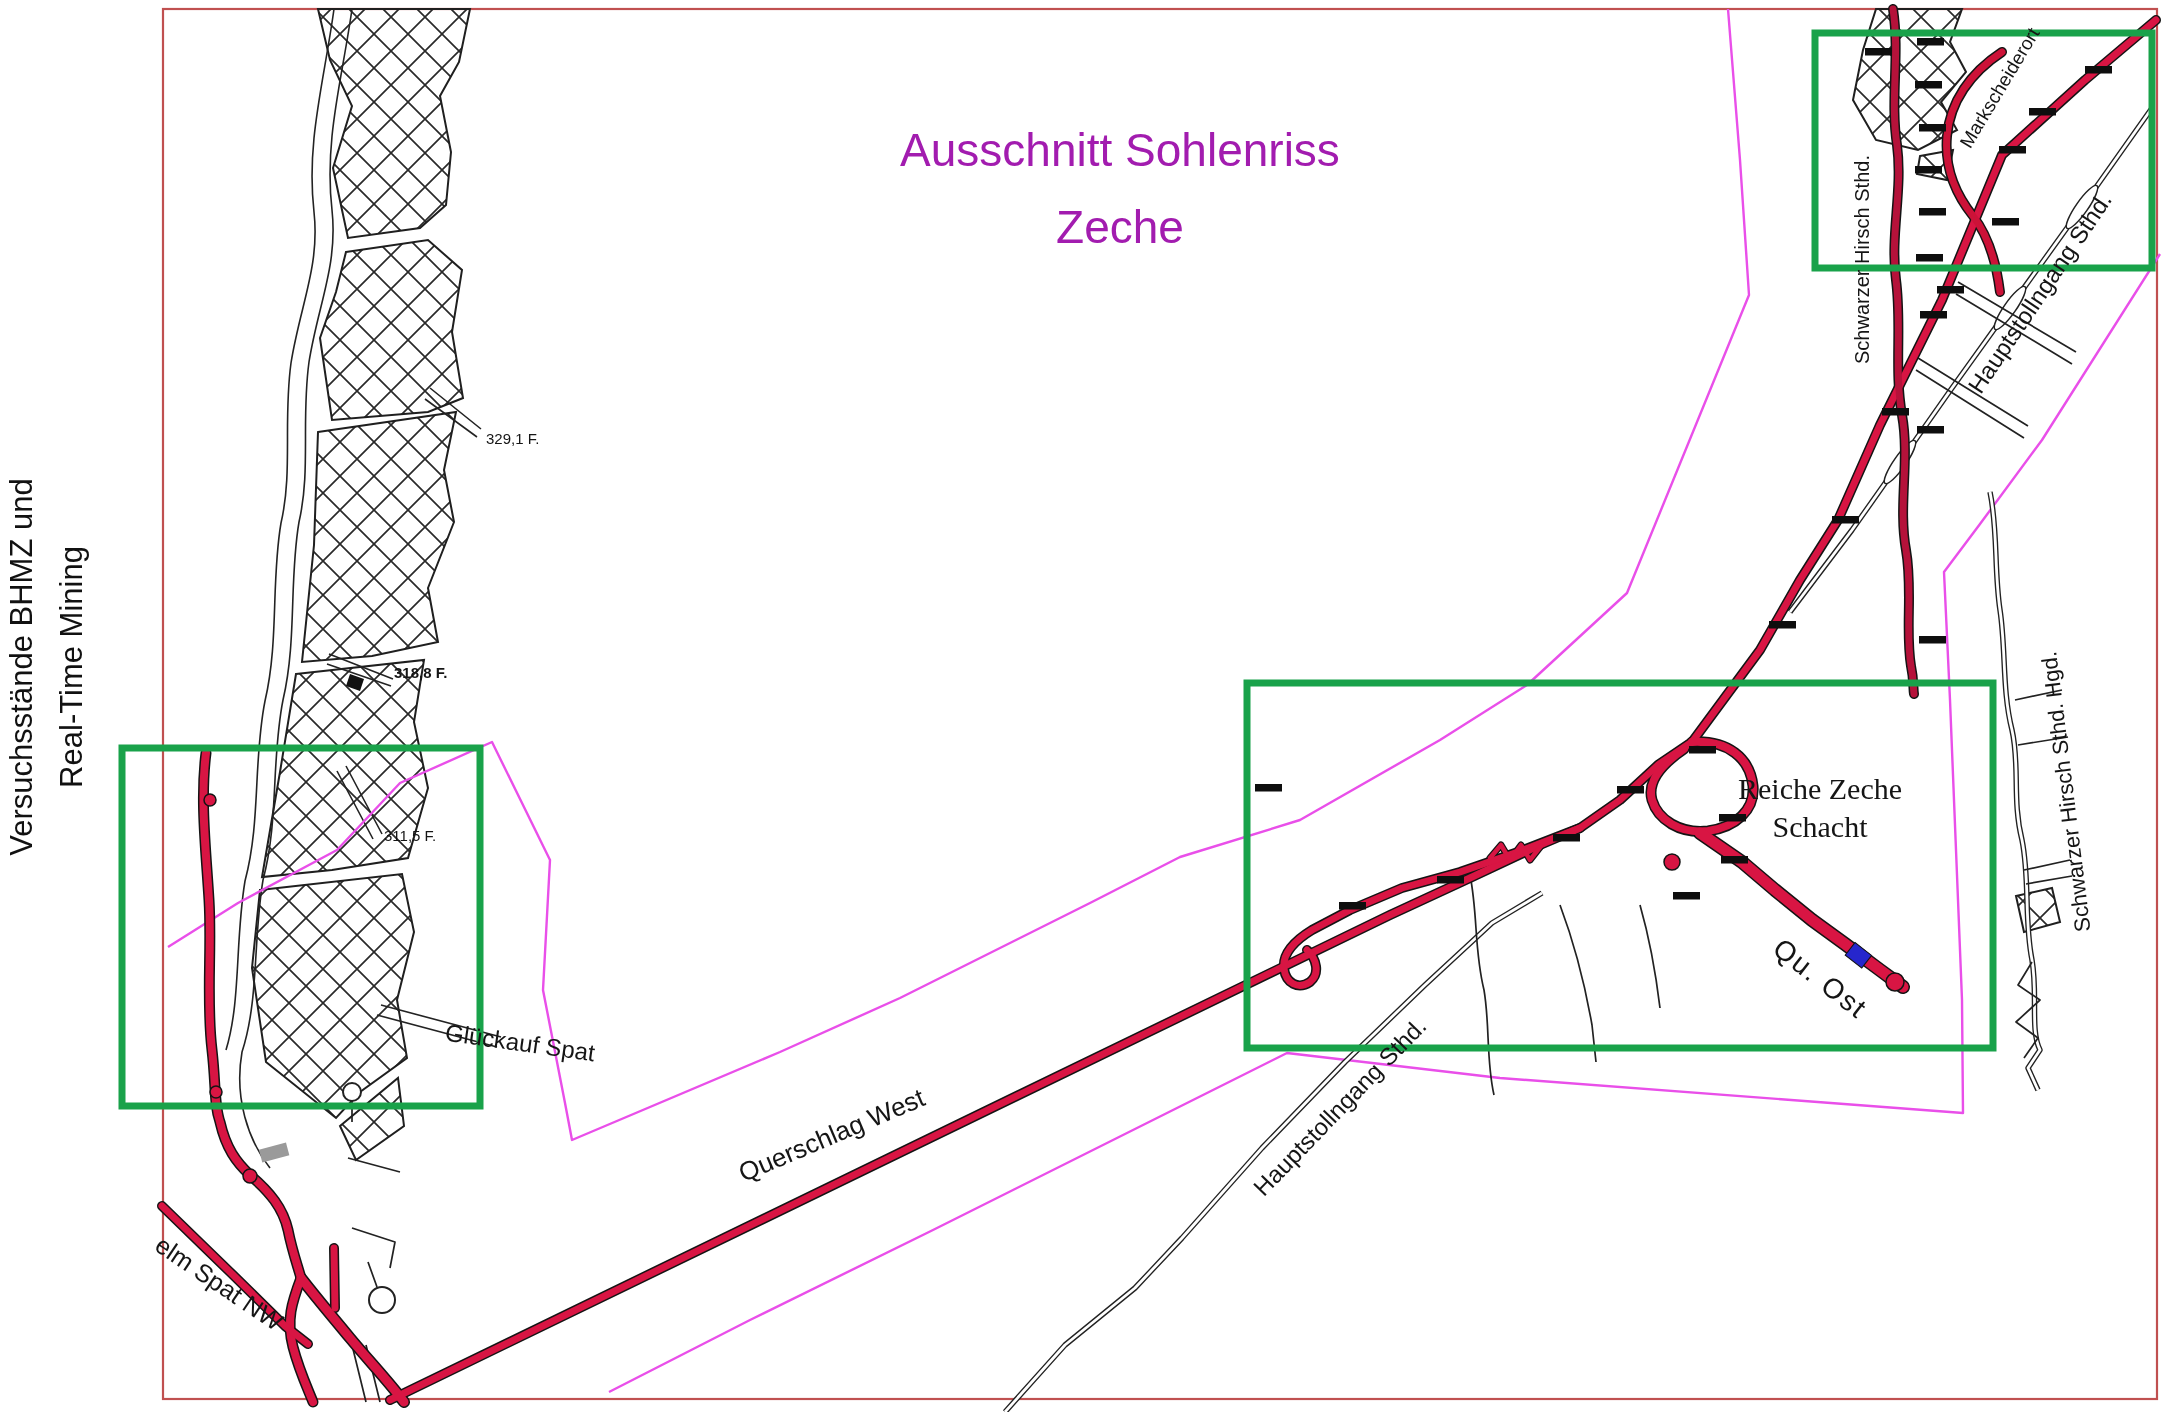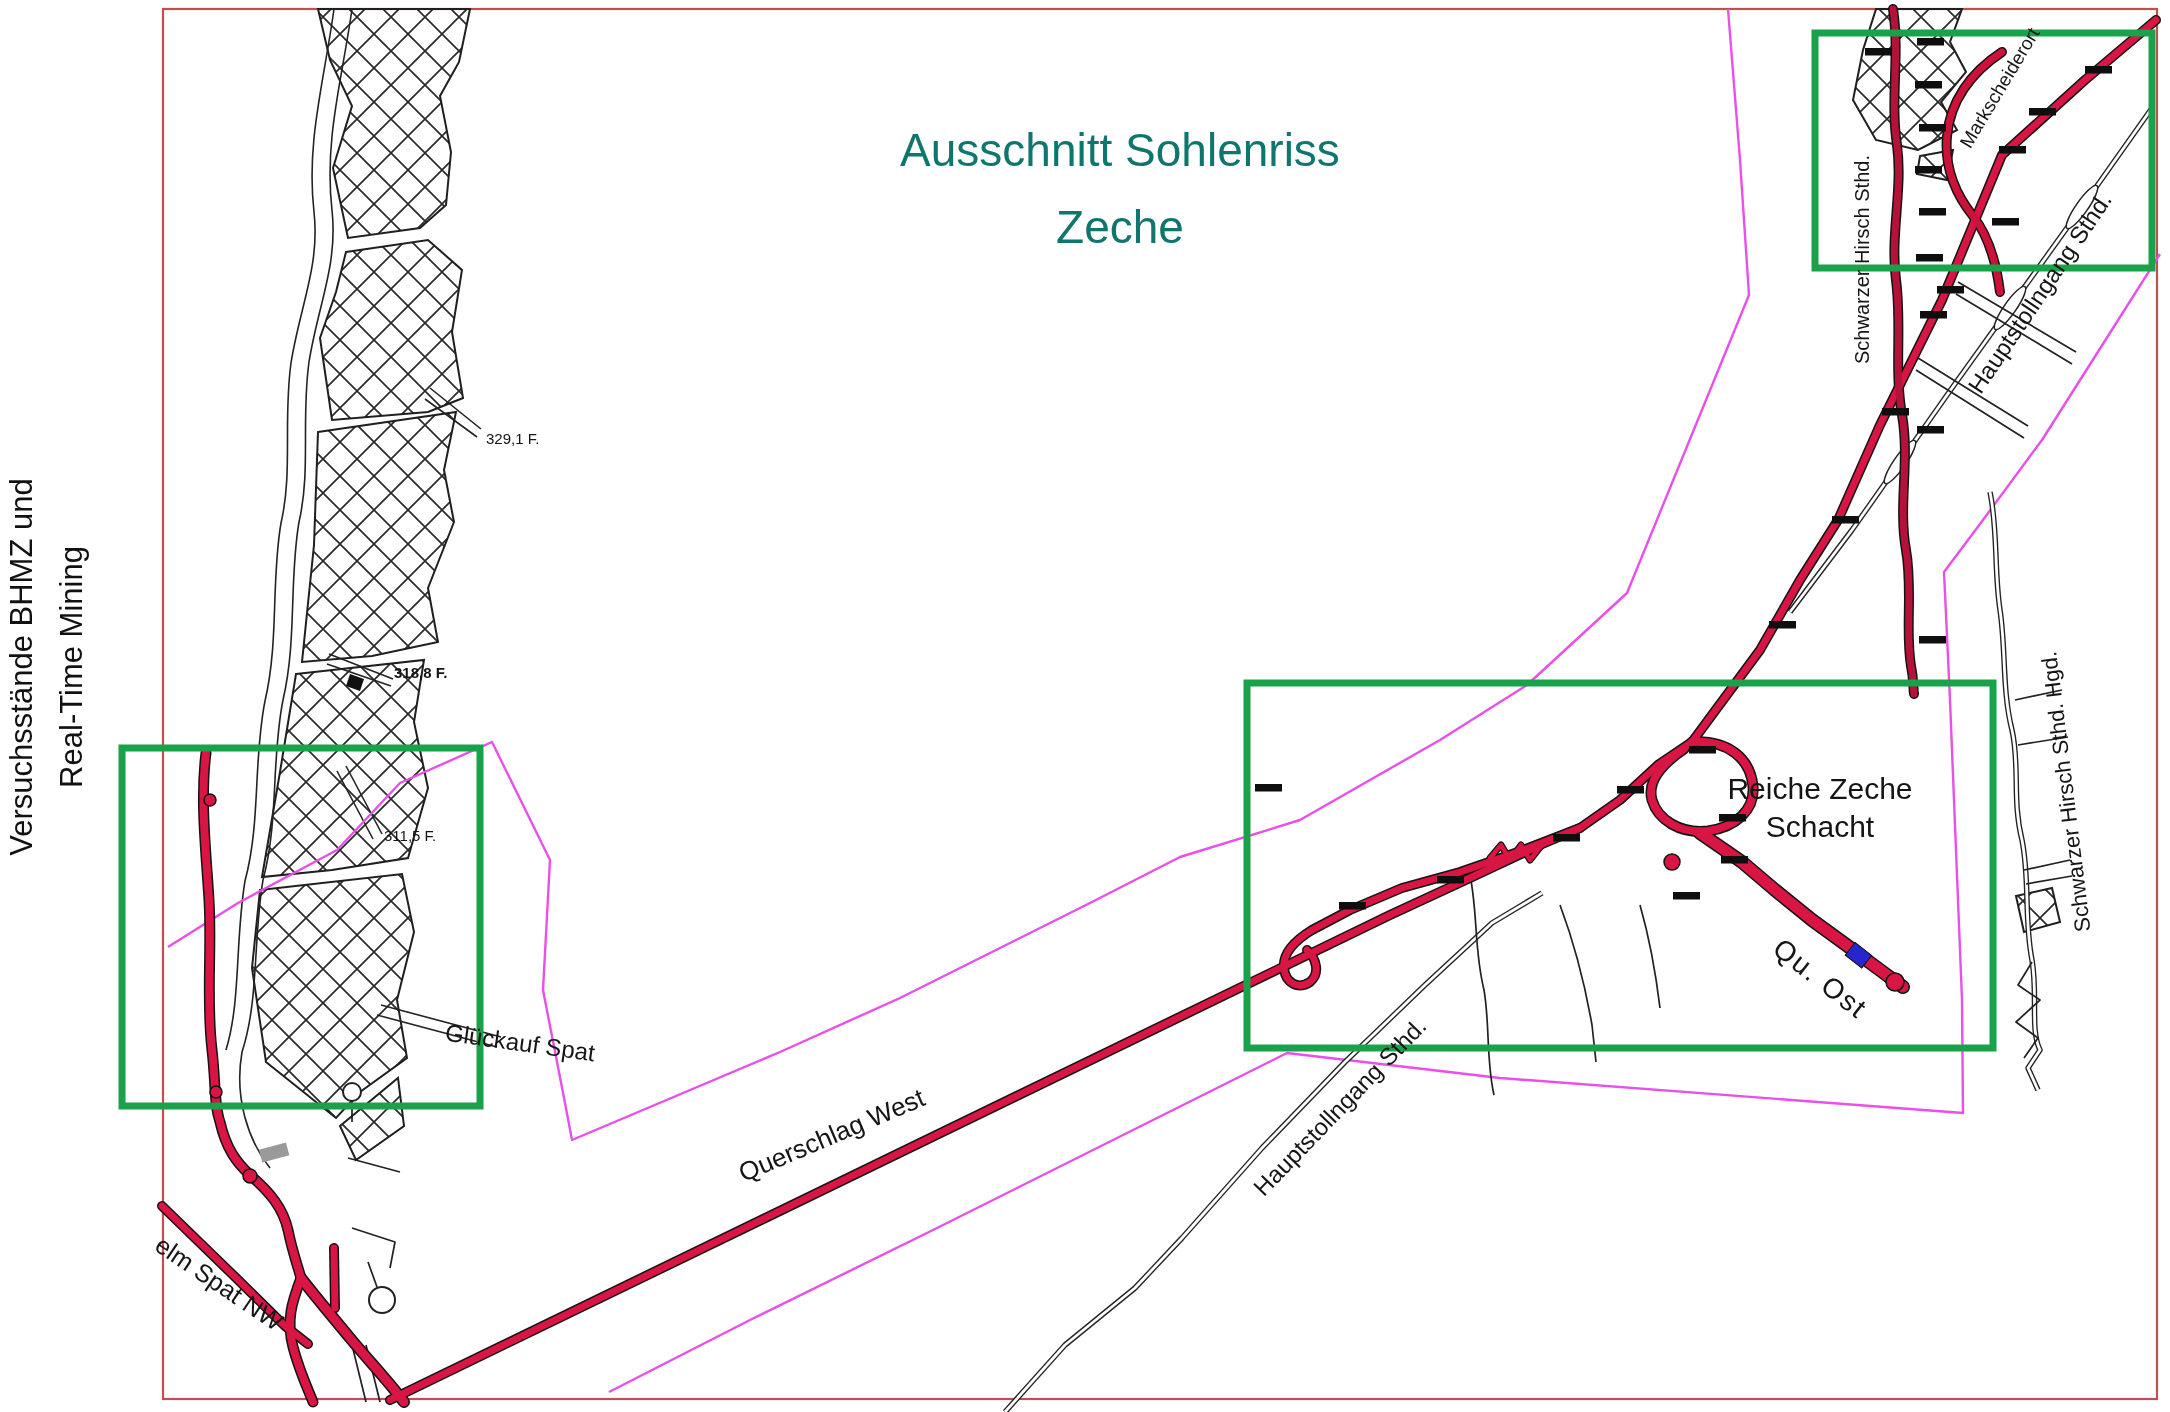--- a/index.html
+++ b/index.html
@@ -2,23 +2,23 @@
 <html><head>
 <meta charset="utf-8">
 <style>
   html,body{margin:0;padding:0;background:#fff;}
   .stage{position:relative;width:2170px;height:1412px;background:#fff;overflow:hidden;
          font-family:"Liberation Sans",sans-serif;}
   .stage svg{position:absolute;left:0;top:0;}
   .lab{position:absolute;color:#151515;white-space:nowrap;transform-origin:center;
        font-family:"Liberation Sans",sans-serif;line-height:1.15;}
   .ctr{text-align:center;}
-  .title{left:810px;top:112px;width:620px;font-size:46px;line-height:77px;color:#0f766e;}
+  .title{left:810px;top:112px;width:620px;font-size:46px;line-height:77px;color:#a21caf;}
   .testfeld{left:1145px;top:608px;width:620px;font-size:43px;color:#111;}
-  .schacht{left:1700px;top:770px;width:240px;font-size:30px;line-height:38px;}
+  .schacht{left:1700px;top:770px;width:240px;font-size:30px;line-height:38px;font-family:Liberation Serif, serif;}
   .sidenote{left:-208px;top:612px;width:520px;height:110px;font-size:31px;line-height:50px;
             transform:rotate(-90deg);color:#111;}
   .m21{font-size:15px;}
   .glk{left:430px;top:1029px;width:180px;font-size:24px;transform:rotate(8deg);}
   .qwl{left:727px;top:1121px;width:210px;font-size:26px;transform:rotate(-23deg);}
   .nwl{left:134px;top:1269px;width:170px;font-size:25px;transform:rotate(34deg);}
   .hpb{left:1210px;top:1093px;width:260px;font-size:24px;transform:rotate(-46deg);}
   .hpt{left:1910px;top:279px;width:260px;font-size:24px;transform:rotate(-56deg);}
   .sht{left:1747px;top:248px;width:230px;font-size:20px;transform:rotate(-90deg);}
   .shr{left:1901px;top:779px;width:330px;font-size:22px;transform:rotate(-97deg);}

